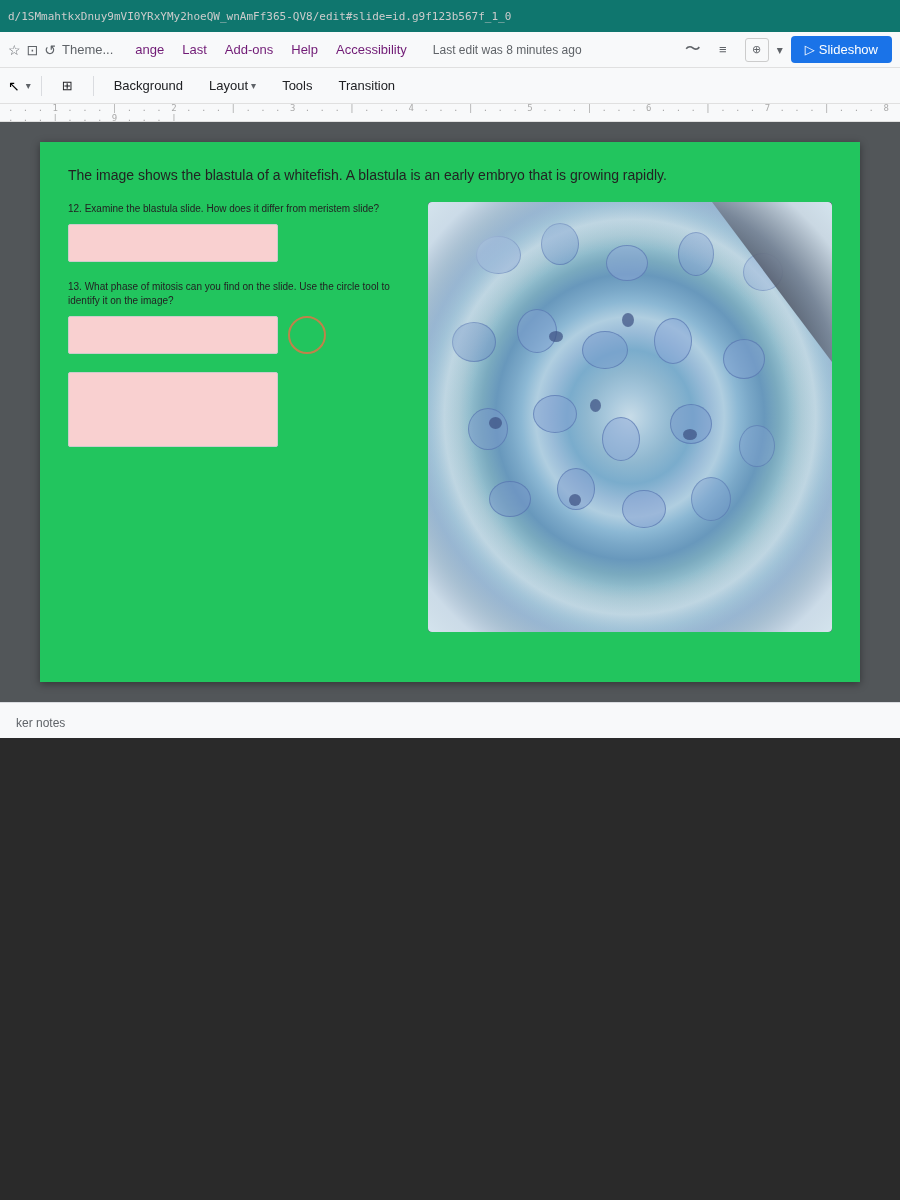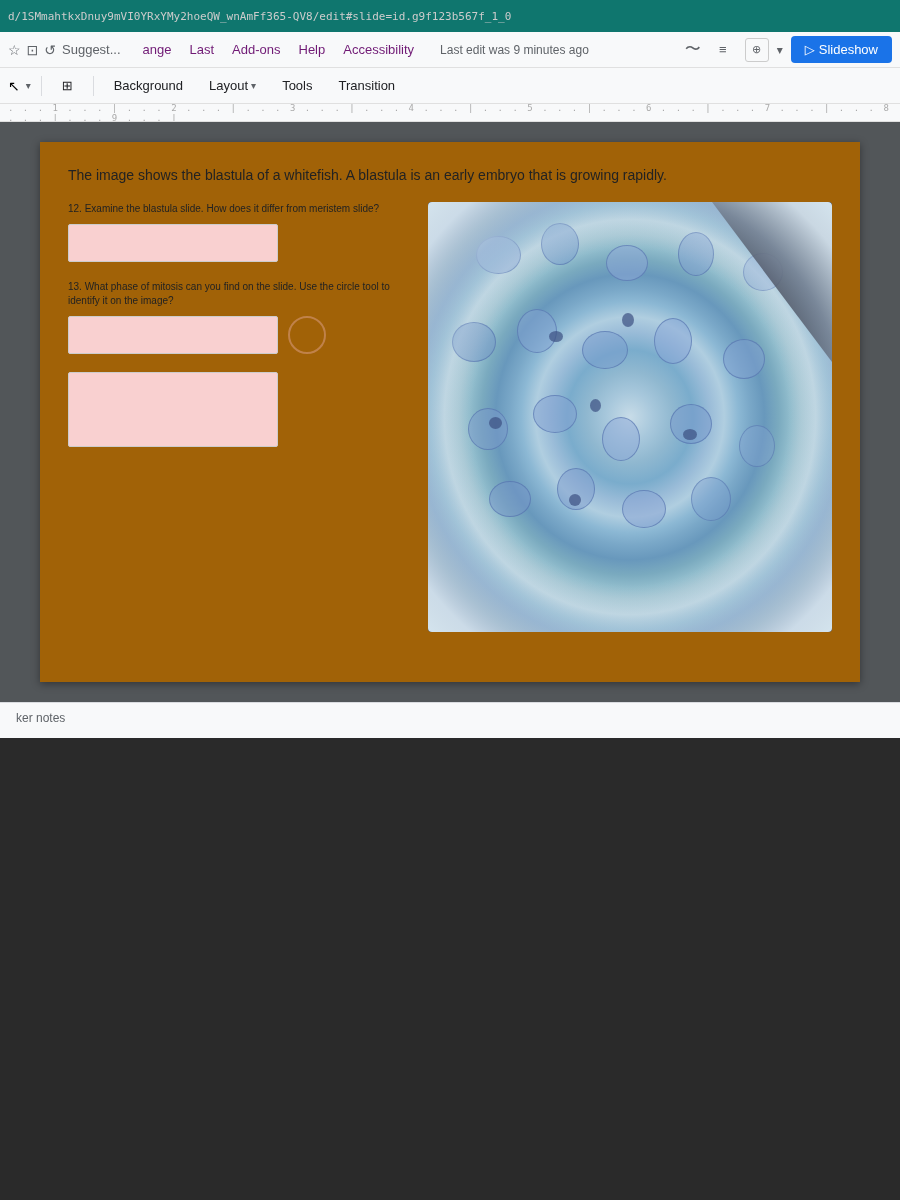--- a/index.html
+++ b/index.html
@@ -156,21 +156,21 @@
     .main-area {
       background: #525659;
       display: flex;
       justify-content: center;
       padding: 20px 0;
       min-height: 580px;
     }
 
     
     .slide-container {
-      background: #a16207;
+      background: #22c55e;
       width: 820px;
       min-height: 520px;
       box-shadow: 0 2px 8px rgba(0,0,0,0.4);
       padding: 24px 28px;
       position: relative;
     }
 
     .slide-intro-text {
       font-size: 14px;
       color: #222;
@@ -256,21 +256,21 @@
       opacity: 0.8;
     }
 
     
     .speaker-notes {
       background: #f8f9fa;
       border-top: 1px solid #dadce0;
       padding: 8px 16px;
       height: 36px;
       display: flex;
-      align-items: flex-start;
+      align-items: flex-end;
     }
     .speaker-notes-text {
       font-size: 12px;
       color: #5f6368;
     }
 
     
     .bottom-area {
       background: #2a2a2a;
       height: 480px;
@@ -281,29 +281,29 @@
 
 <div class="address-bar">
   <span class="address-bar-text">d/1SMmahtkxDnuy9mVI0YRxYMy2hoeQW_wnAmFf365-QV8/edit#slide=id.g9f123b567f_1_0</span>
 </div>
 
 <div class="menu-bar">
   <div class="menu-bar-left">
     <span class="star-icon">☆</span>
     <span class="export-icon">⊡</span>
     <span class="saving-icon">↺</span>
-    <span class="saving-text">Suggest...</span>
+    <span class="saving-text">Theme...</span>
     <div class="menu-items">
       <span class="menu-item">ange</span>
       <span class="menu-item">Last</span>
       <span class="menu-item">Add-ons</span>
       <span class="menu-item">Help</span>
       <span class="menu-item">Accessibility</span>
     </div>
-    <span class="last-edit-text">Last edit was 9 minutes ago</span>
+    <span class="last-edit-text">Last edit was 8 minutes ago</span>
   </div>
   <div class="menu-bar-right">
     <span style="font-size:16px;color:#5f6368;">〜</span>
     <button class="icon-btn" style="font-size:13px;">≡</button>
     <button class="icon-btn" style="border:1px solid #ccc;border-radius:3px;width:24px;height:24px;font-size:11px;">⊕</button>
     <span style="font-size:12px;color:#5f6368;">▾</span>
     <button class="slideshow-btn">
       <span>▷</span>
       <span>Slideshow</span>
     </button>

